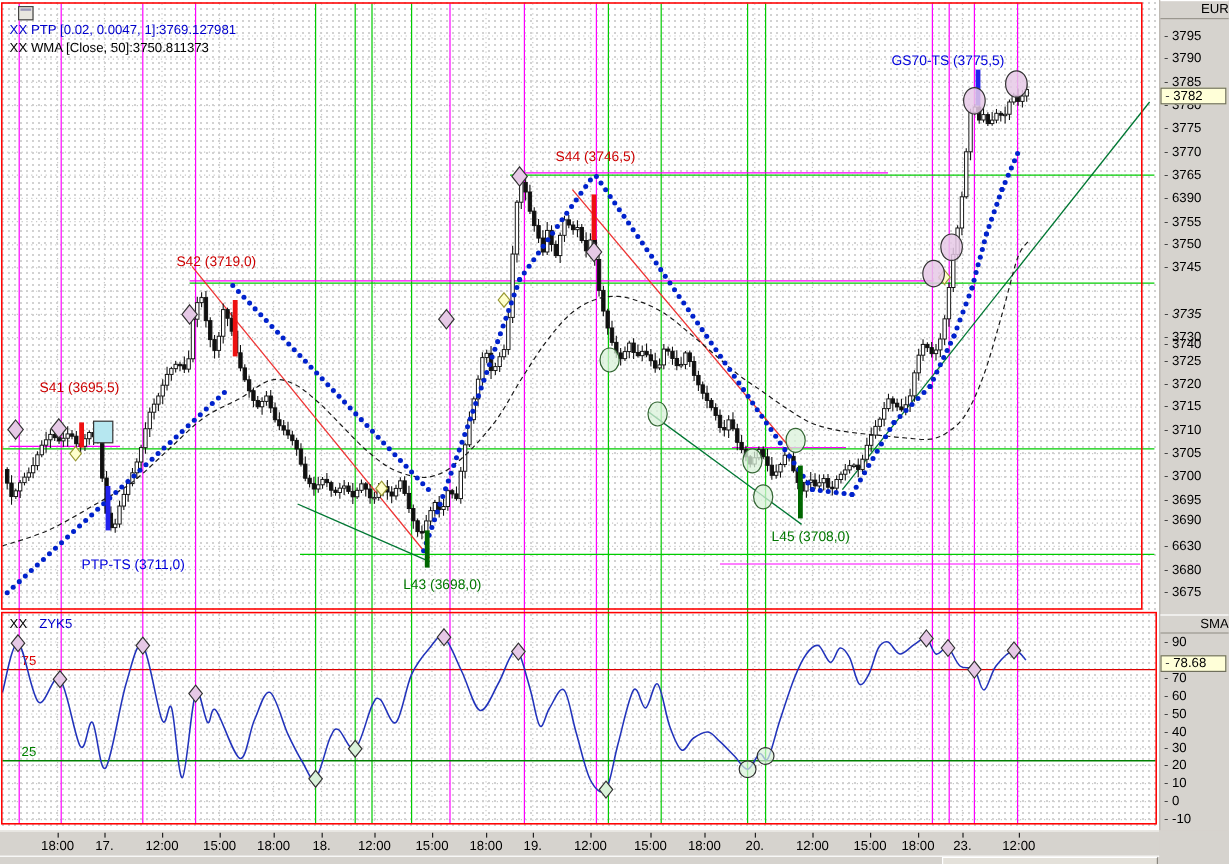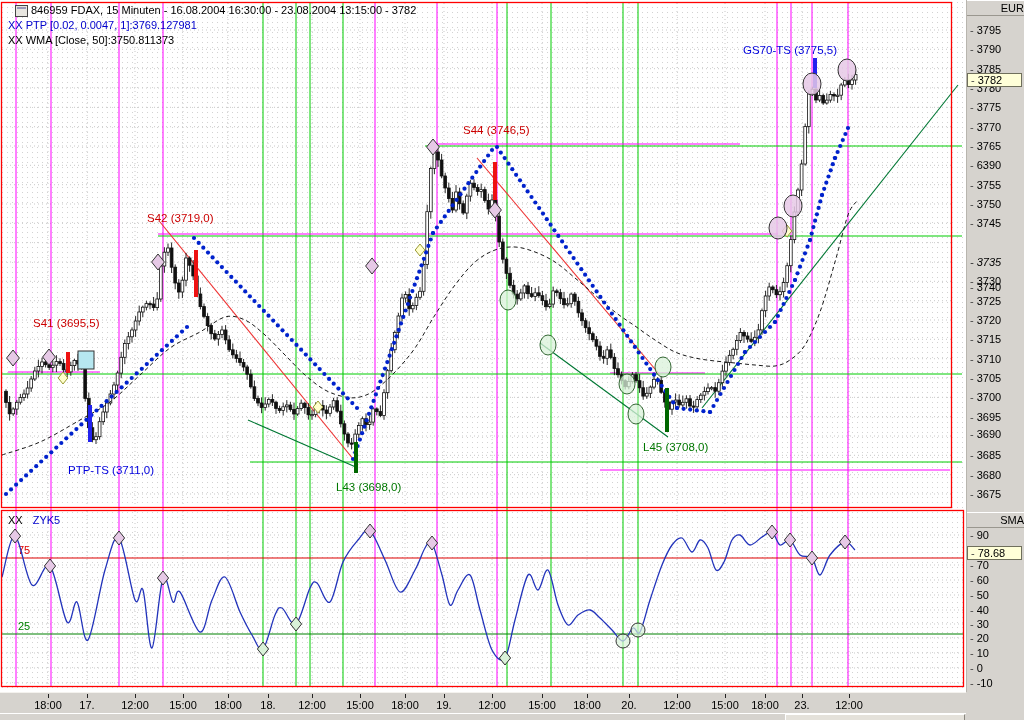--- a/index.html
+++ b/index.html
@@ -909,21 +909,20 @@
           <path d="M505,651 L510.6,658 L505,665 L499.4,658 Z" fill="#d9f2d9" stroke="#333" stroke-width="1"></path>
           <circle cx="623" cy="641" r="7" fill="#d9f2d9" fill-opacity="0.7" stroke="#333" stroke-width="1"></circle>
           <circle cx="638" cy="630" r="7" fill="#d9f2d9" fill-opacity="0.7" stroke="#333" stroke-width="1"></circle>
         </g>
         <g>
           <rect x="1.5" y="2.5" width="950" height="505" fill="none" stroke="#ff0000" stroke-width="1.3"></rect>
           <rect x="1.5" y="510.5" width="962" height="176" fill="none" stroke="#ff0000" stroke-width="1.3"></rect>
         </g>
       </svg>
     <div class="win-icon"></div>
-    <div class="hdr-title">846959  FDAX, 15 Minuten - 16.08.2004 16:30:00 - 23.08.2004 13:15:00 - 3782</div>
     <div class="hdr-ind1">XX PTP [0.02, 0.0047, 1]:3769.127981</div>
     <div class="hdr-ind2">XX WMA [Close, 50]:3750.811373</div>
     <div class="osc-hdr"><span>XX</span><span class="zyk">ZYK5</span></div>
   </div>
 
   <div class="yaxis">
     <div class="axis-hdr" style="top:0;">EUR</div>
     <div class="axis-hdr" style="top:512px;">SMA</div>
     <div id="pricelabels">
         <div class="plabel" style="top: 24px;">3795</div>
@@ -941,21 +940,21 @@
         <div class="plabel" style="top: 256.002px; font-style: italic;">3735</div>
         <div class="plabel" style="top: 275.336px;">3730</div>
         <div class="plabel" style="top: 294.669px;">3725</div>
         <div class="plabel" style="top: 314.002px;">3720</div>
         <div class="plabel" style="top: 333.336px;">3715</div>
         <div class="plabel" style="top: 352.669px;">3710</div>
         <div class="plabel" style="top: 372.003px;">3705</div>
         <div class="plabel" style="top: 391.337px;">3700</div>
         <div class="plabel" style="top: 410.67px;">3695</div>
         <div class="plabel" style="top: 428px;">3690</div>
-        <div class="plabel" style="top: 449.337px;">3685</div>
+        <div class="plabel" style="top: 449.337px;">6630</div>
         <div class="plabel" style="top: 468.671px;">3680</div>
         <div class="plabel" style="top: 488.004px;">3675</div>
       </div>
     <div id="osclabels">
         <div class="plabel" style="top: 529px;">90</div>
         <div class="plabel" style="top: 559px;">70</div>
         <div class="plabel" style="top: 574px;">60</div>
         <div class="plabel" style="top: 589px;">50</div>
         <div class="plabel" style="top: 604px;">40</div>
         <div class="plabel" style="top: 618px;">30</div>

